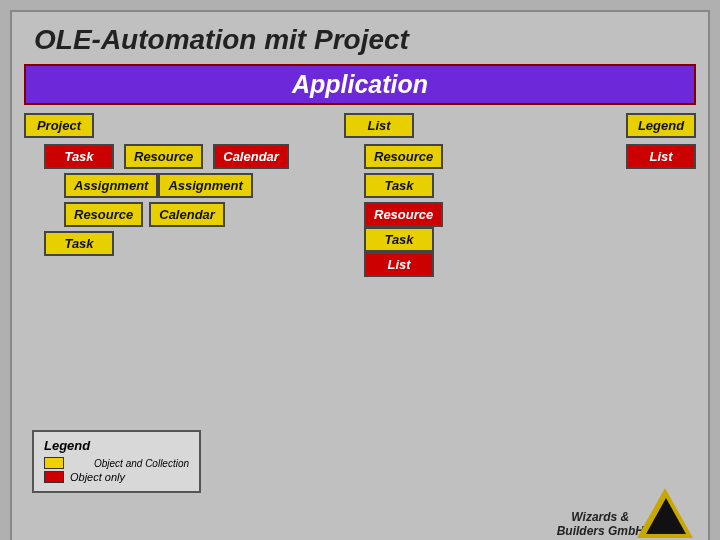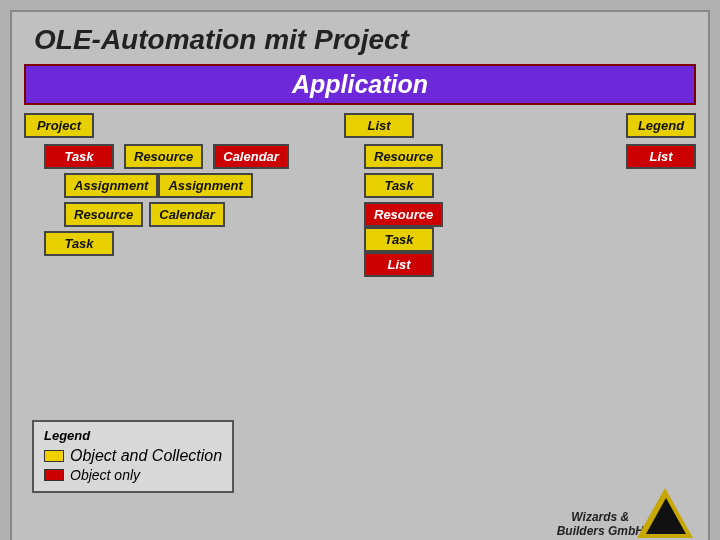--- a/index.html
+++ b/index.html
@@ -201,25 +201,25 @@
       </div>
 
     </div>
 
   </div>
 
   <div class="legend">
     <div style="font-weight:bold; font-size:13px; margin-bottom:4px;">Legend</div>
     <div class="legend-item">
       <span class="legend-rect-yellow"></span>
-      <span style="font-size:16px;">Object and Collection</span>
+      <span style="font-size:10px;margin-left:24px;">Object and Collection</span>
     </div>
     <div class="legend-item">
       <span class="legend-rect-red"></span>
-      <span style="font-size:14px;">Object only</span>
+      <span style="font-size:11px;">Object only</span>
     </div>
   </div>
 
   <div class="watermark">
     <span>Wizards &amp;<br>Builders GmbH</span>
   </div>
 
   <div style="position:absolute; bottom:10px; right:15px; width:0; height:0; border-left:28px solid transparent; border-right:28px solid transparent; border-bottom:50px solid #c8a800;"></div>
   <div style="position:absolute; bottom:14px; right:22px; width:0; height:0; border-left:20px solid transparent; border-right:20px solid transparent; border-bottom:36px solid #111;"></div>
 

